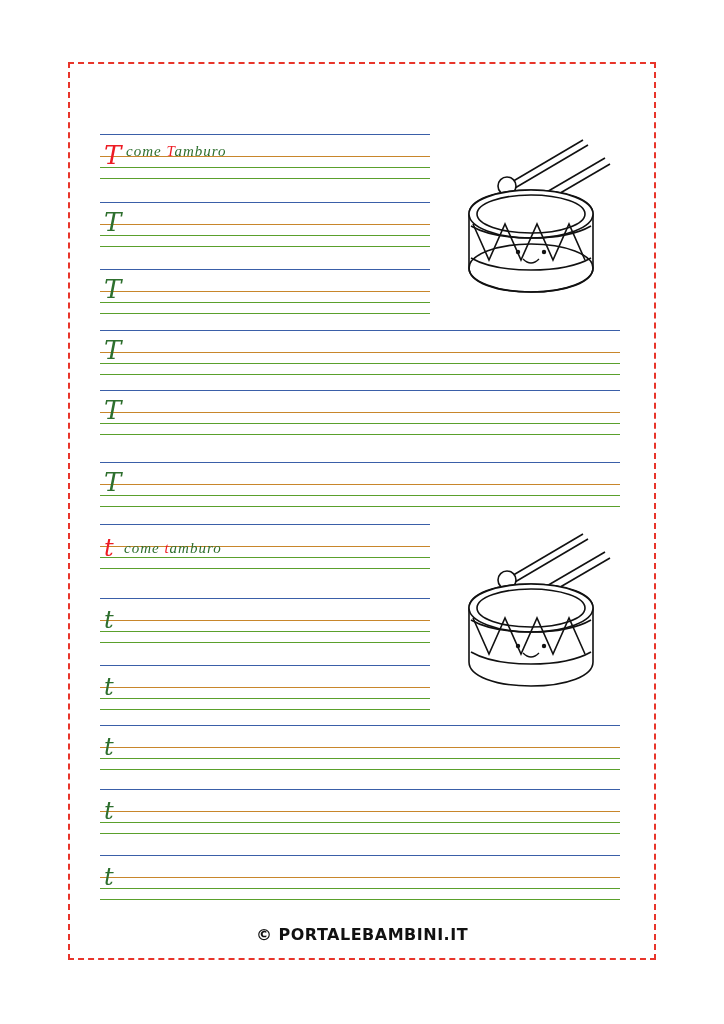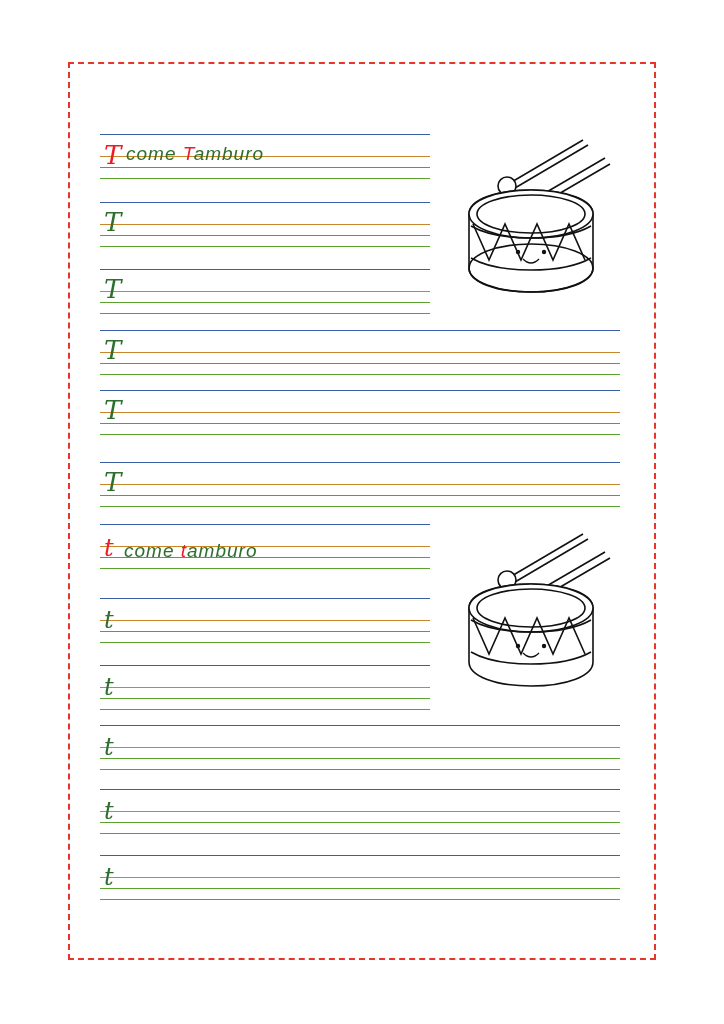--- a/index.html
+++ b/index.html
@@ -63,23 +63,23 @@
   .glyph {
     position: absolute;
     font-family: "DejaVu Serif", serif;
     font-style: italic;
     color: #2e6f2e;
     white-space: nowrap;
   }
   .glyph.red { color: #ed1c24; }
   .word {
     position: absolute;
-    font-family: Liberation Sans, sans-serif;
+    font-family: Liberation Serif, serif;
     font-style: italic;
-    font-size: 19px;
+    font-size: 15px;
     color: #2e6f2e;
     white-space: nowrap;
     letter-spacing: 1px;
   }
   .word .hi { color: #ed1c24; }
 
   .drum {
     position: absolute;
   }
   .footer {
@@ -244,14 +244,15 @@
         <path d="M18 96 L34 132 L50 96 L66 132 L82 96 L98 132 L114 96 L130 132"></path>
         <path d="M16 98 C30 106 52 110 76 110 C100 110 122 106 136 98"></path>
         <path d="M16 130 C30 138 52 142 76 142 C100 142 122 138 136 130"></path>
         <circle cx="63" cy="124" r="2.2" fill="#111" stroke="none"></circle>
         <circle cx="89" cy="124" r="2.2" fill="#111" stroke="none"></circle>
         <path d="M68 131 Q76 139 84 131" stroke-width="1.4"></path>
       </g>
     </svg>
   </div>
 
+  <div class="footer" style="top:925px;">© PORTALEBAMBINI.IT</div>
 
 </div>
 
 </body></html>

